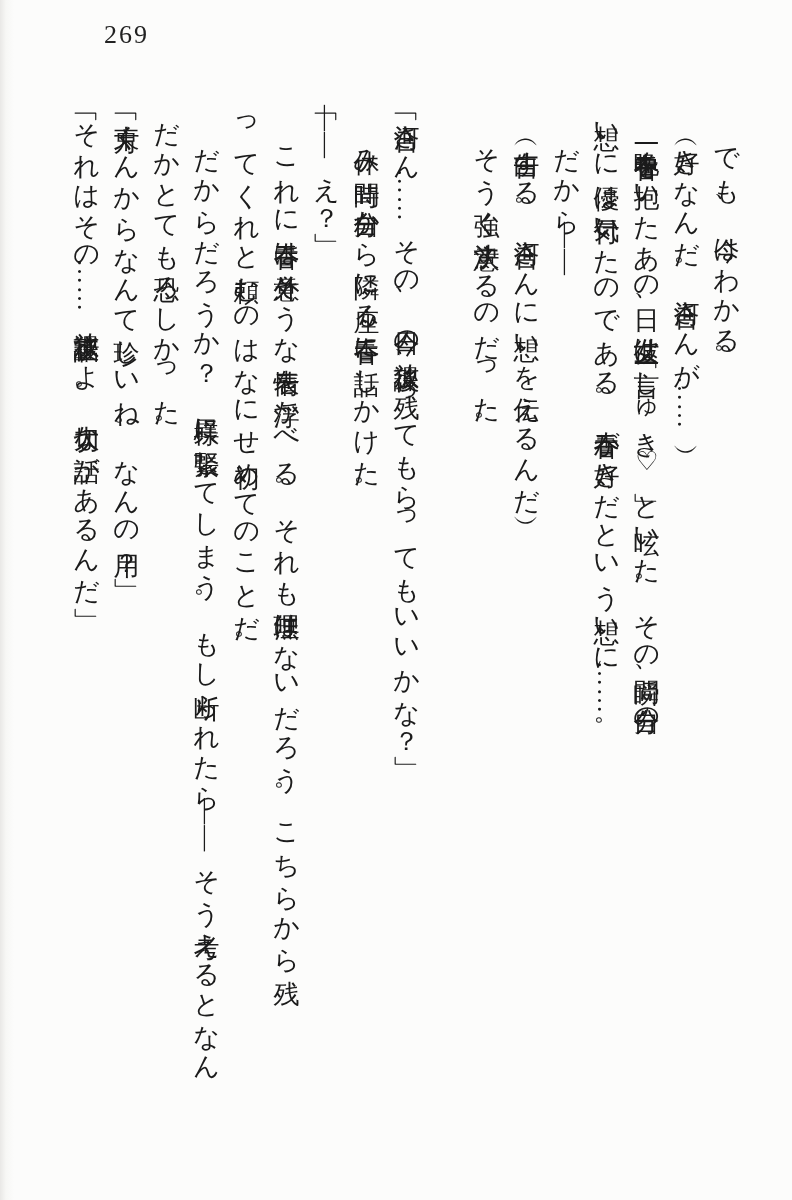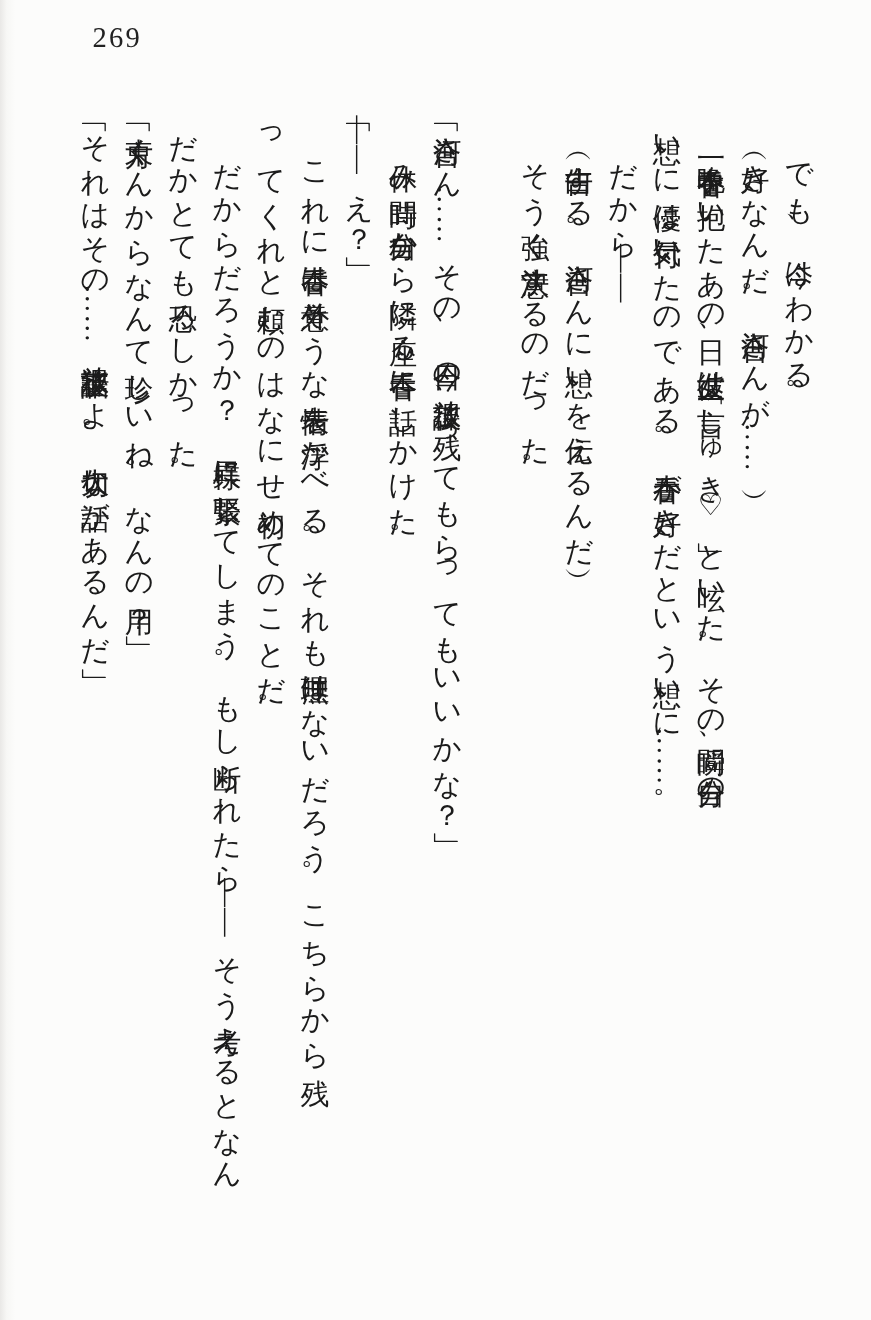--- a/index.html
+++ b/index.html
@@ -16,21 +16,21 @@
   .page {
     position: relative;
     width: 792px;
     height: 1200px;
     background: linear-gradient(90deg, #e9e8e6 0px, #f7f7f5 6px, #fcfcfb 14px);
     color: #1b1b1b;
   }
   .page-number {
     position: absolute;
     top: 20px;
-    left: 84px;
+    left: 104px;
     font-size: 26px;
     letter-spacing: 2px;
     color: #222;
     text-align: right;
   }
   .text-block {
     position: absolute;
     top: 104px;
     right: 46px;
     height: 1050px;

